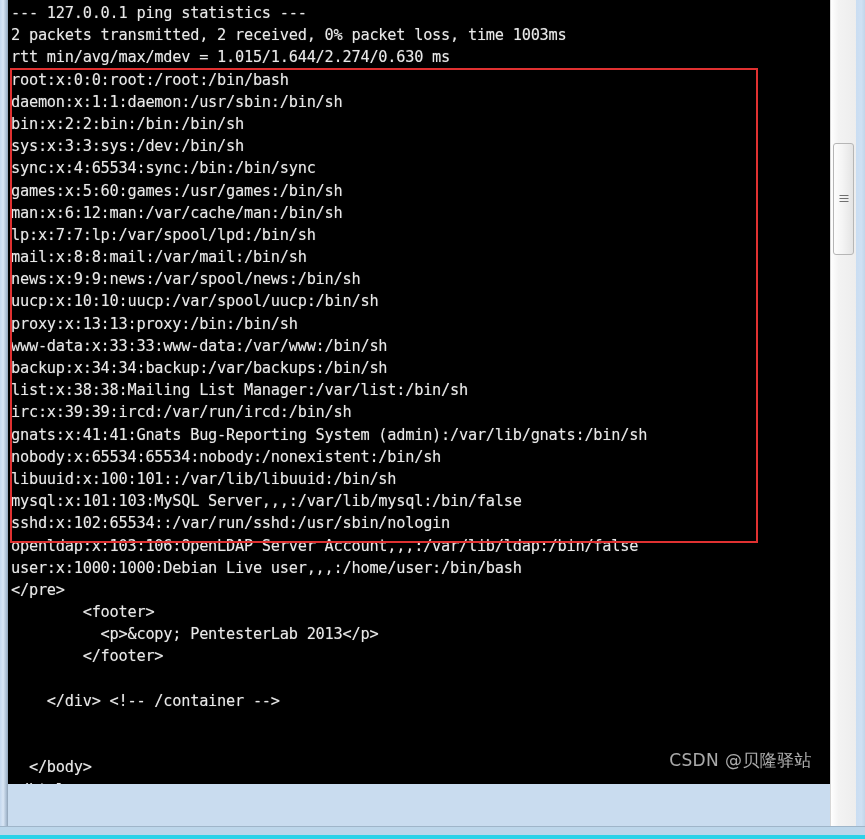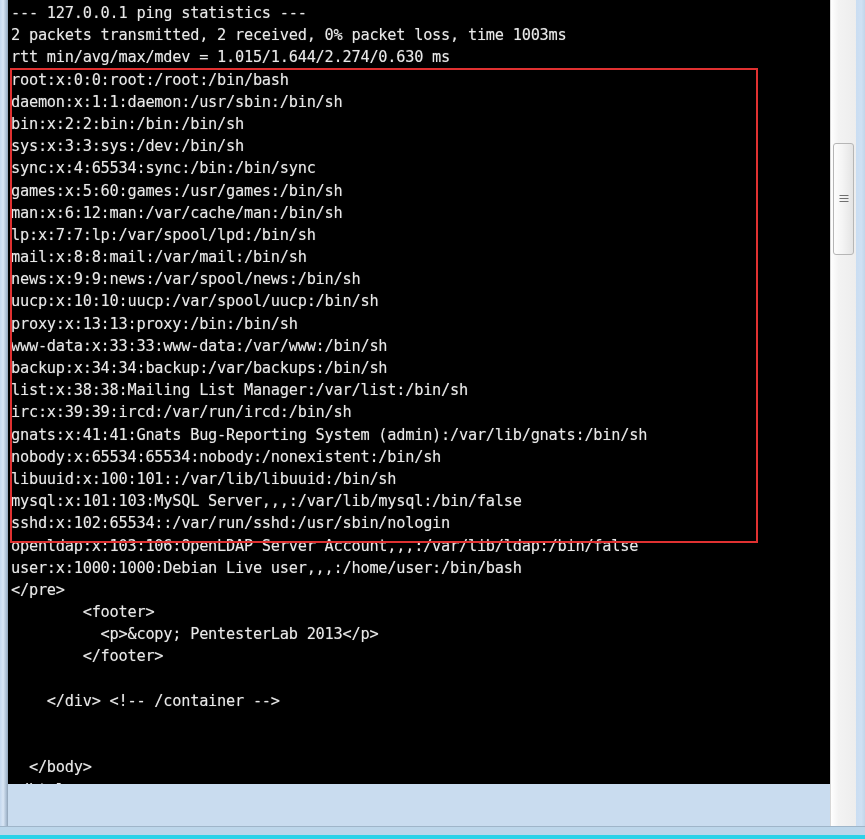--- a/index.html
+++ b/index.html
@@ -154,20 +154,21 @@
 <div id="window-frame">
 
   <div id="frame-left"></div>
   <div id="frame-right"></div>
 
   <div id="console">
     <pre id="console-text"><span class="console-line">--- 127.0.0.1 ping statistics ---</span><span class="console-line">2 packets transmitted, 2 received, 0% packet loss, time 1003ms</span><span class="console-line">rtt min/avg/max/mdev = 1.015/1.644/2.274/0.630 ms</span><span class="console-line">root:x:0:0:root:/root:/bin/bash</span><span class="console-line">daemon:x:1:1:daemon:/usr/sbin:/bin/sh</span><span class="console-line">bin:x:2:2:bin:/bin:/bin/sh</span><span class="console-line">sys:x:3:3:sys:/dev:/bin/sh</span><span class="console-line">sync:x:4:65534:sync:/bin:/bin/sync</span><span class="console-line">games:x:5:60:games:/usr/games:/bin/sh</span><span class="console-line">man:x:6:12:man:/var/cache/man:/bin/sh</span><span class="console-line">lp:x:7:7:lp:/var/spool/lpd:/bin/sh</span><span class="console-line">mail:x:8:8:mail:/var/mail:/bin/sh</span><span class="console-line">news:x:9:9:news:/var/spool/news:/bin/sh</span><span class="console-line">uucp:x:10:10:uucp:/var/spool/uucp:/bin/sh</span><span class="console-line">proxy:x:13:13:proxy:/bin:/bin/sh</span><span class="console-line">www-data:x:33:33:www-data:/var/www:/bin/sh</span><span class="console-line">backup:x:34:34:backup:/var/backups:/bin/sh</span><span class="console-line">list:x:38:38:Mailing List Manager:/var/list:/bin/sh</span><span class="console-line">irc:x:39:39:ircd:/var/run/ircd:/bin/sh</span><span class="console-line">gnats:x:41:41:Gnats Bug-Reporting System (admin):/var/lib/gnats:/bin/sh</span><span class="console-line">nobody:x:65534:65534:nobody:/nonexistent:/bin/sh</span><span class="console-line">libuuid:x:100:101::/var/lib/libuuid:/bin/sh</span><span class="console-line">mysql:x:101:103:MySQL Server,,,:/var/lib/mysql:/bin/false</span><span class="console-line">sshd:x:102:65534::/var/run/sshd:/usr/sbin/nologin</span><span class="console-line">openldap:x:103:106:OpenLDAP Server Account,,,:/var/lib/ldap:/bin/false</span><span class="console-line">user:x:1000:1000:Debian Live user,,,:/home/user:/bin/bash</span><span class="console-line">&lt;/pre&gt;</span><span class="console-line">        &lt;footer&gt;</span><span class="console-line">          &lt;p&gt;&amp;copy; PentesterLab 2013&lt;/p&gt;</span><span class="console-line">        &lt;/footer&gt;</span><span class="console-line">&nbsp;</span><span class="console-line">    &lt;/div&gt; &lt;!-- /container --&gt;</span><span class="console-line">&nbsp;</span><span class="console-line">&nbsp;</span><span class="console-line">  &lt;/body&gt;</span><span class="console-line">&lt;/html&gt;</span><span class="console-line">&nbsp;</span><span class="console-line">&nbsp;</span></pre>
 
     <div id="red-highlight-box"></div>
 
+    <div id="watermark">CSDN @贝隆驿站</div>
   </div>
 
   <div id="scrollbar">
     <div id="scrollbar-track"></div>
     <div id="scrollbar-thumb" style="top: 143px;">
       <div id="scrollbar-thumb-grip">
         <i></i>
           <i></i>
           <i></i>
       </div>

